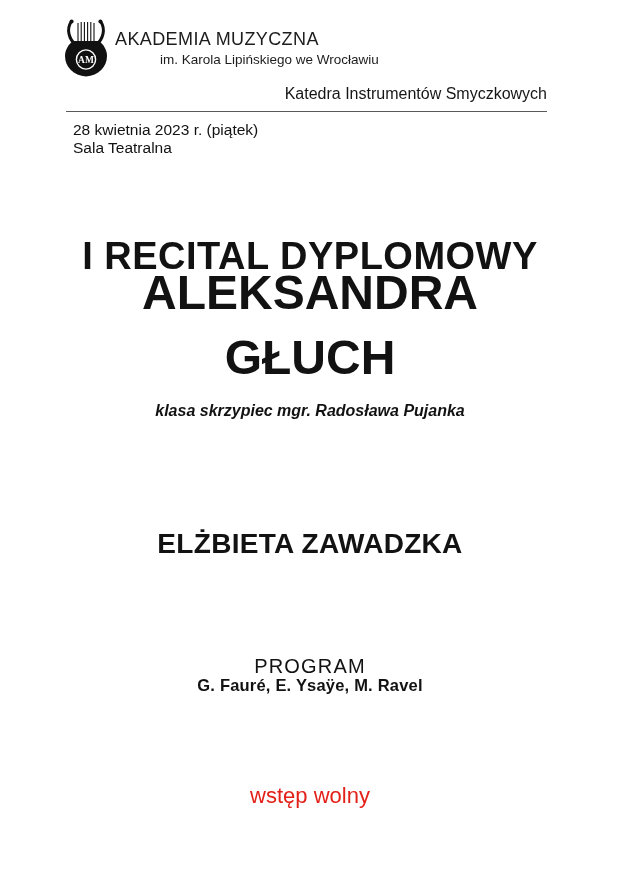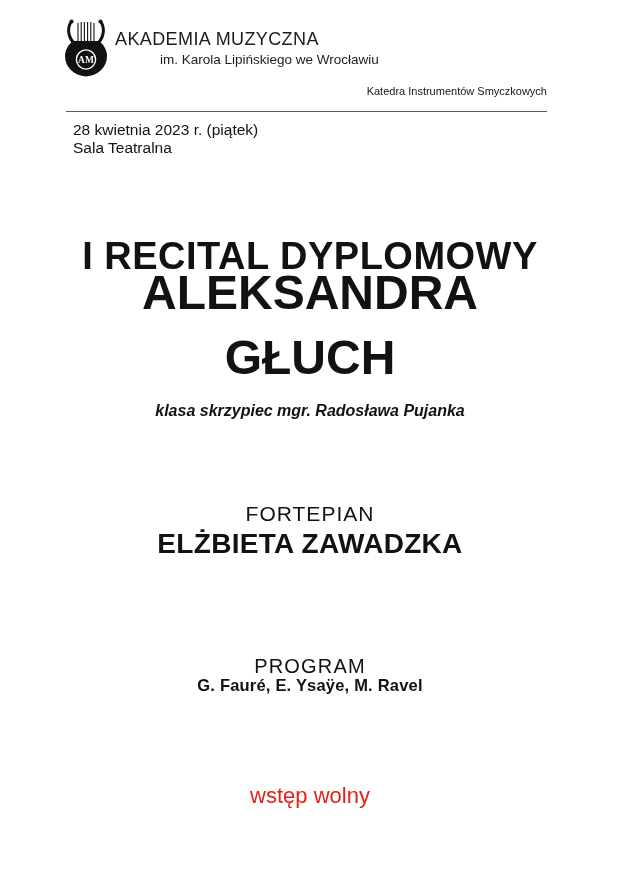--- a/index.html
+++ b/index.html
@@ -43,21 +43,21 @@
     font-size: 13.5px;
     margin-top: 2px;
     color: #1c1c1c;
     white-space: nowrap;
     padding-left: 45px;
   }
   .department {
     position: absolute;
     top: 85px;
     right: 73px;
-    font-size: 11px;
+    font-size: 16px;
     color: #161616;
     white-space: nowrap;
   }
   .rule {
     position: absolute;
     top: 111px;
     left: 66px;
     width: 481px;
     border-top: 1.6px solid var(--rule-gray, #5a5a5a);
   }
@@ -181,21 +181,20 @@
 
   <div class="centered recital-title">I RECITAL DYPLOMOWY</div>
 
   <div class="centered performer-name">
     <div>ALEKSANDRA</div>
     <div>GŁUCH</div>
   </div>
 
   <div class="centered class-note">klasa skrzypiec mgr. Radosława Pujanka</div>
 
-  <div class="centered accompanist-role">FORTEPIAN</div>
   <div class="centered accompanist-name">ELŻBIETA ZAWADZKA</div>
 
   <div class="centered program-heading">PROGRAM</div>
   <div class="centered program-composers">G. Fauré, E. Ysaÿe, M. Ravel</div>
 
   <div class="centered admission">wstęp wolny</div>
 
 </div>
 
 </body></html>

